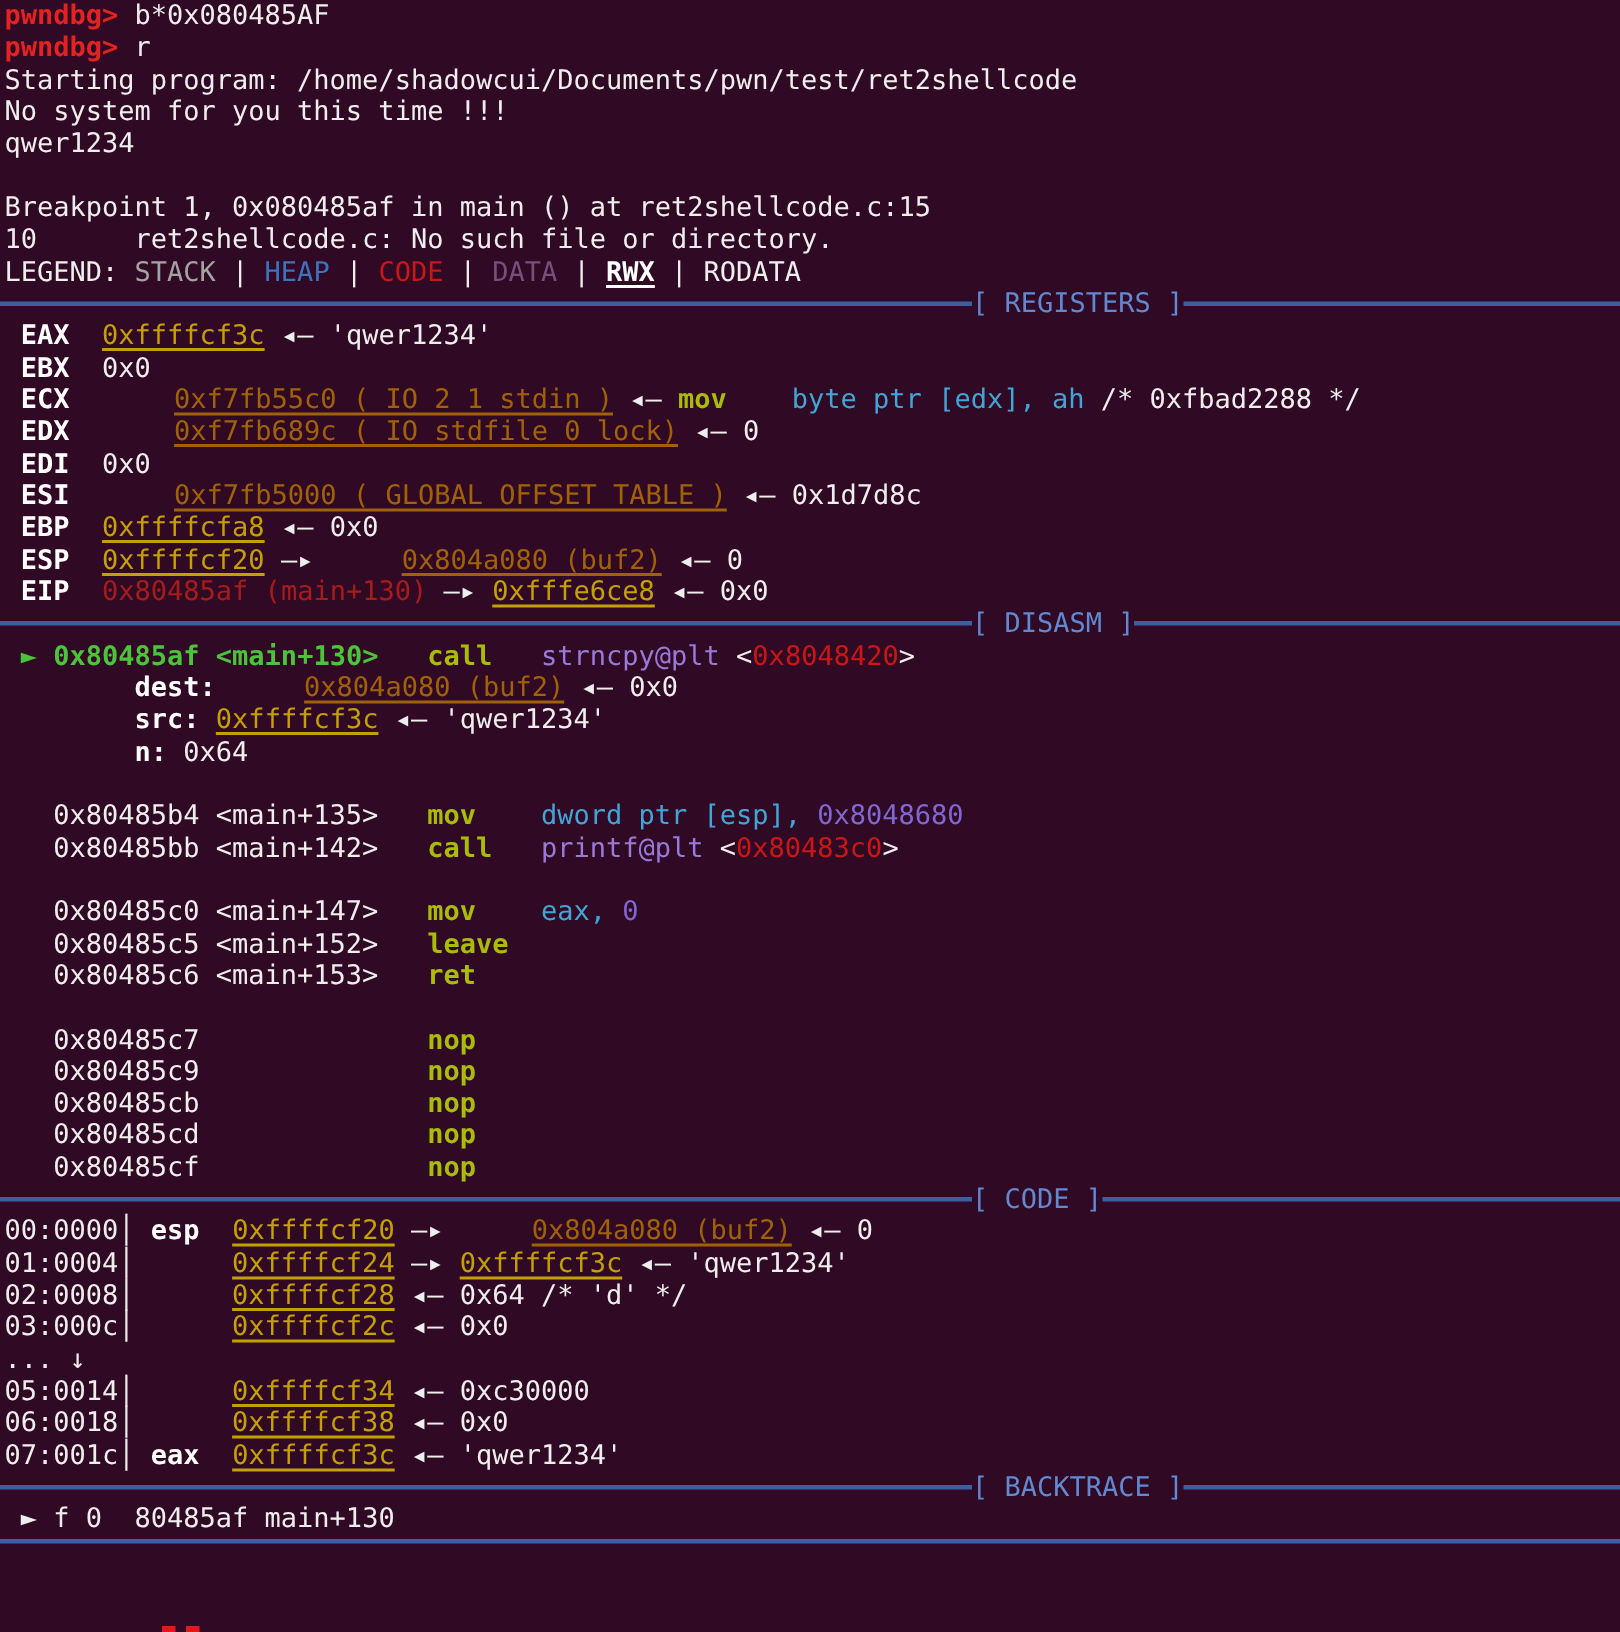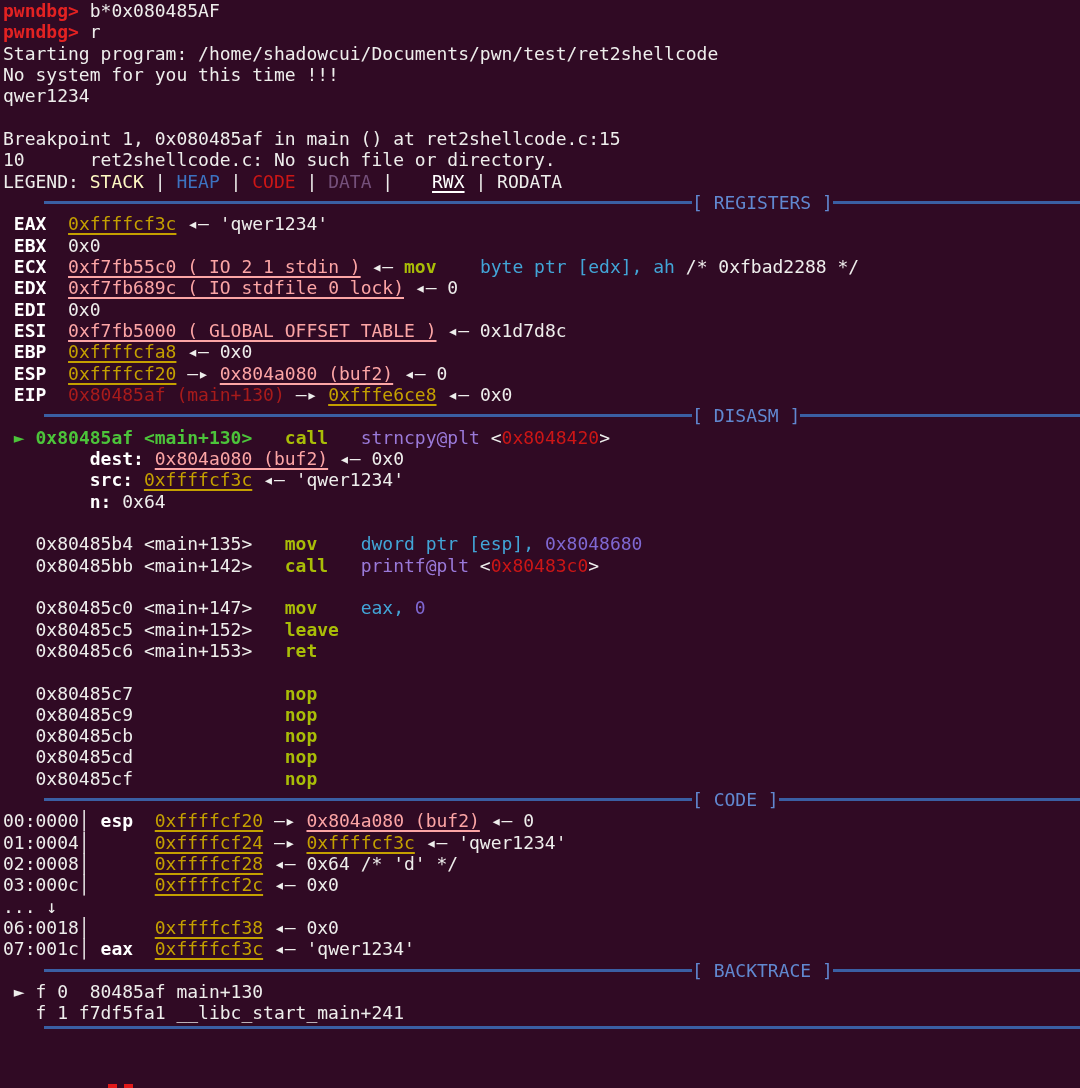--- a/index.html
+++ b/index.html
@@ -3,45 +3,45 @@
 <meta charset="utf-8">
 <style>
   html,body{margin:0;padding:0;background:#300a24;}
   body{
     width:1080px;height:1088px;overflow:hidden;position:relative;
     font-family:"DejaVu Sans Mono","DejaVu Sans",monospace;
     font-size:18px;line-height:21.33px;color:#eeeeec;
   }
   #terminal{position:absolute;left:3px;top:0;right:0;bottom:0;}
   .line{height:21.33px;white-space:pre;}
-  .rule-line{display:flex;align-items:center;margin-left:-3px;padding-left:44px;}
+  .rule-line{display:flex;align-items:center;margin-left:-3px;}
   .rl{display:block;height:0;border-top:3px solid #3a5fa3;}
   .rl-left{width:648px;flex:0 0 auto;}
   .rl-right{flex:1 1 auto;}
   .rl-full{width:100%;flex:1 1 auto;}
   .rule-epilog{align-items:flex-start;}
   .rule-epilog .rl{margin-top:2px;}
   .rule-label{color:#6188d0;white-space:pre;}
   
   .s-fg{color:#eeeeec;}
   .s-b{color:#ffffff;font-weight:bold;}
   .s-prompt{color:#e32222;font-weight:bold;}
   .s-red{color:#cc1616;}
-  .s-redu{color:#fca5a5;text-decoration:underline;text-decoration-thickness:2px;text-underline-offset:3px;}
+  .s-redu{color:#a16207;text-decoration:underline;text-decoration-thickness:2px;text-underline-offset:3px;margin-left:48px;}
   .s-dimred{color:#a81b1b;}
   .s-yel{color:#c4a000;text-decoration:underline;text-decoration-thickness:2px;text-underline-offset:3px;}
-  .s-yelp{color:#fef9c3;}
+  .s-yelp{color:#a3a3a3;}
   .s-grn{color:#4cc43a;font-weight:bold;}
   .s-mn{color:#a9bd07;font-weight:bold;}
   .s-cy{color:#42a5d7;}
   .s-pu{color:#9a7ad9;}
   .s-im{color:#7f68d2;}
   .s-blu{color:#3c72c0;}
   .s-dt{color:#75507b;}
-  .s-wbu{color:#ffffff;font-weight:normal;text-decoration:underline;text-decoration-thickness:2px;text-underline-offset:3px;margin-left:28px;}
+  .s-wbu{color:#ffffff;font-weight:bold;text-decoration:underline;text-decoration-thickness:2px;text-underline-offset:3px;}
   .pg{position:absolute;width:9px;height:4px;background:#e01919;top:1084px;}
   .pg1{left:108px;} .pg2{left:124px;}
 </style>
 </head>
 <body>
 
 <div id="terminal">
     <div class="line"><span class="s-prompt">pwndbg&gt; </span><span class="s-fg">b*0x080485AF</span></div>
     <div class="line"><span class="s-prompt">pwndbg&gt; </span><span class="s-fg">r</span></div>
     <div class="line"><span class="s-fg">Starting program: /home/shadowcui/Documents/pwn/test/ret2shellcode</span></div>
@@ -78,24 +78,24 @@
     <div class="line"><span class="s-fg">   0x80485c9              </span><span class="s-mn">nop</span></div>
     <div class="line"><span class="s-fg">   0x80485cb              </span><span class="s-mn">nop</span></div>
     <div class="line"><span class="s-fg">   0x80485cd              </span><span class="s-mn">nop</span></div>
     <div class="line"><span class="s-fg">   0x80485cf              </span><span class="s-mn">nop</span></div>
     <div class="line rule-line"><span class="rl rl-left"></span><span class="rule-label">[ CODE ]</span><span class="rl rl-right"></span></div>
     <div class="line"><span class="s-fg">00:0000│ </span><span class="s-b">esp</span><span class="s-fg">  </span><span class="s-yel">0xffffcf20</span><span class="s-fg"> —▸ </span><span class="s-redu">0x804a080 (buf2)</span><span class="s-fg"> ◂— 0</span></div>
     <div class="line"><span class="s-fg">01:0004│      </span><span class="s-yel">0xffffcf24</span><span class="s-fg"> —▸ </span><span class="s-yel">0xffffcf3c</span><span class="s-fg"> ◂— 'qwer1234'</span></div>
     <div class="line"><span class="s-fg">02:0008│      </span><span class="s-yel">0xffffcf28</span><span class="s-fg"> ◂— 0x64 /* 'd' */</span></div>
     <div class="line"><span class="s-fg">03:000c│      </span><span class="s-yel">0xffffcf2c</span><span class="s-fg"> ◂— 0x0</span></div>
     <div class="line"><span class="s-fg">... ↓</span></div>
+    <div class="line"><span class="s-fg">05:0014│      </span><span class="s-yel">0xffffcf34</span><span class="s-fg"> ◂— 0xc30000</span></div>
     <div class="line"><span class="s-fg">06:0018│      </span><span class="s-yel">0xffffcf38</span><span class="s-fg"> ◂— 0x0</span></div>
     <div class="line"><span class="s-fg">07:001c│ </span><span class="s-b">eax</span><span class="s-fg">  </span><span class="s-yel">0xffffcf3c</span><span class="s-fg"> ◂— 'qwer1234'</span></div>
     <div class="line rule-line"><span class="rl rl-left"></span><span class="rule-label">[ BACKTRACE ]</span><span class="rl rl-right"></span></div>
     <div class="line"><span class="s-fg"> ► </span><span class="s-fg">f 0  80485af main+130</span></div>
-    <div class="line"><span class="s-fg">   f 1 f7df5fa1 __libc_start_main+241</span></div>
     <div class="line rule-line rule-epilog"><span class="rl rl-full"></span></div>
   </div>
 
 <div>
   <span class="pg pg1"></span>
   <span class="pg pg2"></span>
 </div>
 
 </body></html>

